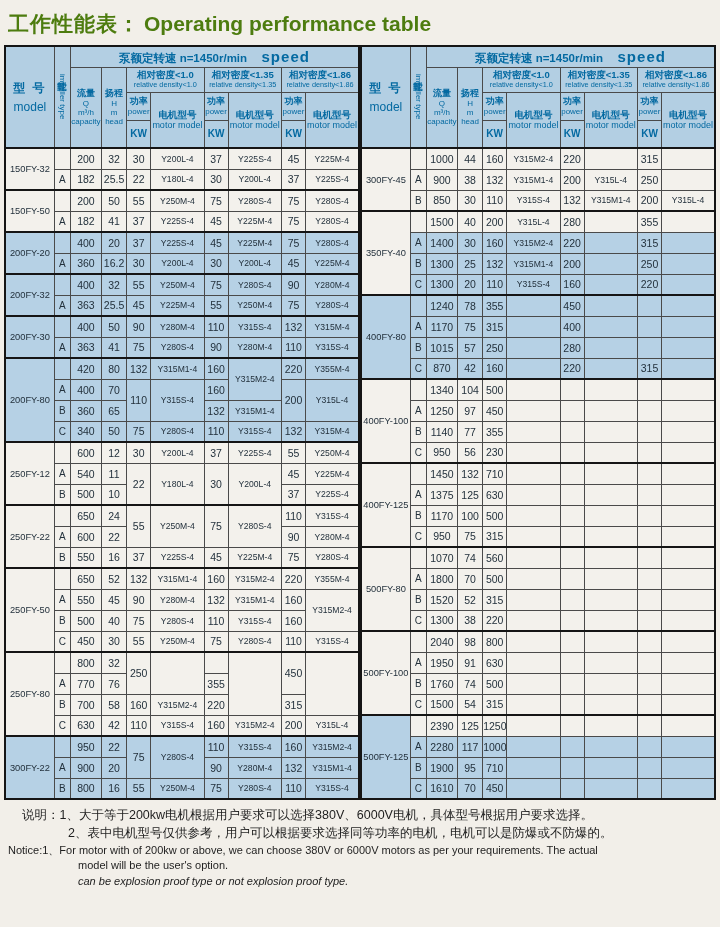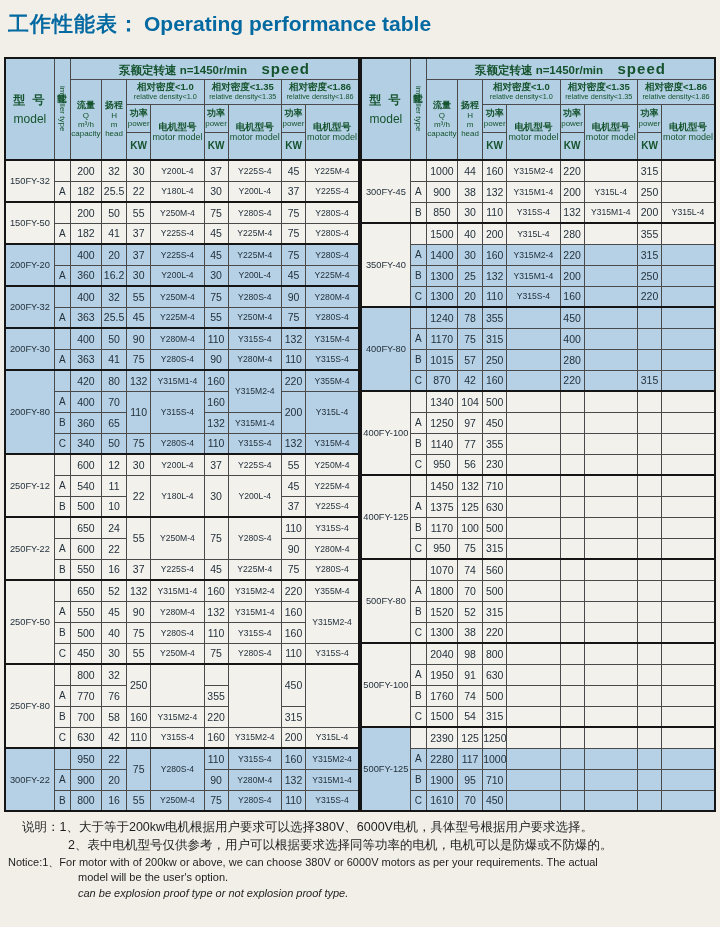--- a/index.html
+++ b/index.html
@@ -4,23 +4,23 @@
 <style>
   * { box-sizing: border-box; margin: 0; padding: 0; }
   html,body { width: 720px; height: 927px; overflow: hidden; }
   body {
     background: #f2efe9;
     font-family: "Liberation Sans", sans-serif;
     color: #2b2b2b;
   }
   
   .title {
-    padding: 10px 6px 19px 8px;
+    padding: 10px 6px 7px 8px;
     font-weight: bold;
-    color: #0369a1;
+    color: #4d7c0f;
     white-space: nowrap;
   }
   .title .zh { font-size: 21px; letter-spacing: 1px; }
   .title .en { font-size: 21px; margin-left: 4px; letter-spacing: 0px; }
 
   
   .tables { display: flex; justify-content: center; padding: 0 4px; }
   table {
     border-collapse: collapse;
     table-layout: fixed;
@@ -33,21 +33,21 @@
   col.c-h     { width: 25px; }
   col.c-kw    { width: 24px; }
   col.c-mm    { width: 53px; }
 
   th, td {
     border: 1px solid #4a4a4a;
     text-align: center;
     vertical-align: middle;
     overflow: hidden;
   }
-  thead th { background: #b3cfe3; font-weight: normal; color: #14532d; }
+  thead th { background: #b3cfe3; font-weight: normal; color: #0369a1; }
   thead { border-bottom: 2px solid #151515; }
   tbody { border: 2px solid #151515; }
 
   
   .h-banner { height: 21px; }
   .h-banner .bz { font-size: 11.5px; font-weight: bold; }
   .h-banner .sp { font-size: 15px; font-weight: bold; margin-left: 10px; letter-spacing: 1px; }
   .h-model .zh { display:block; font-size: 12px; font-weight: bold; letter-spacing: 2px; }
   .h-model .en { display:block; font-size: 12px; margin-top: 3px; }
   .h-imp div {

